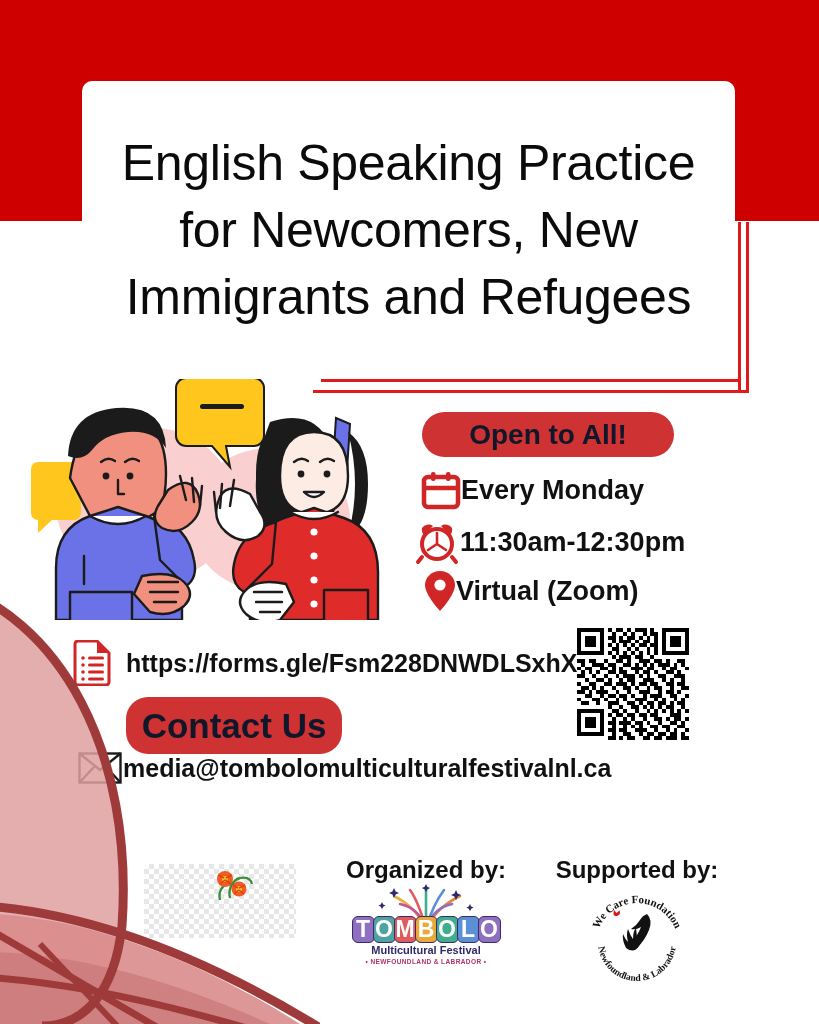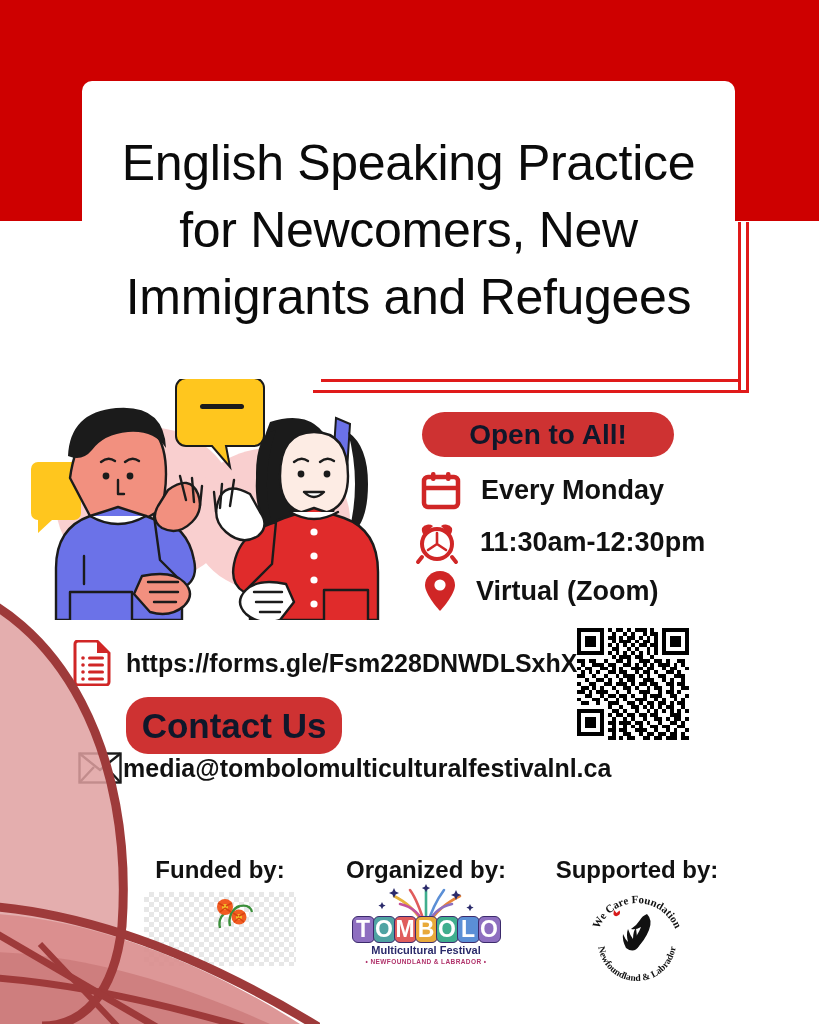--- a/index.html
+++ b/index.html
@@ -24,21 +24,21 @@
 
   
   .illus{position:absolute;left:18px;top:370px;width:380px;height:250px;z-index:3;}
 
   
   .badge{position:absolute;display:flex;align-items:center;justify-content:center;
       background:#CE3232;color:#0f172a;border-radius:26px;font-weight:bold;}
   .badge-open{left:422px;top:412px;width:252px;height:45px;font-size:28px;border-radius:24px;}
   .badge-contact{left:126px;top:697px;width:216px;height:57px;font-size:35px;border-radius:22px;}
 
-  .info-row{position:absolute;display:flex;align-items:center;gap:20px;}
+  .info-row{position:absolute;display:flex;align-items:center;}
   .info-row .txt{font-size:27px;font-weight:bold;color:#111;white-space:nowrap;}
   .r1{left:421px;top:470px;}
   .r2{left:414px;top:519px;}
   .r3{left:424px;top:570px;}
 
   .ico{flex:0 0 auto;display:block;}
 
   
   .link-row{position:absolute;left:72px;top:640px;display:flex;align-items:center;gap:14px;}
   .link-row .txt{font-size:25px;font-weight:bold;color:#111;white-space:nowrap;}
@@ -271,21 +271,20 @@
       <rect x="1.5" y="1.5" width="41" height="29" fill="#fff" stroke="#1b1b1b" stroke-width="2.4"></rect>
       <path d="M1.5 1.5 L22 18 L42.5 1.5" fill="none" stroke="#1b1b1b" stroke-width="2.4"></path>
       <path d="M1.5 30.5 L16 15 M42.5 30.5 L28 15" fill="none" stroke="#1b1b1b" stroke-width="2.4"></path>
     </svg>
     <span class="txt">media@tombolomulticulturalfestivalnl.ca</span>
   </div>
 
   <div class="foot">
 
     <div class="foot-col c1">
-      <div class="cap">Funded by:</div>
       <div class="nl-logo">
         <svg width="152" height="74" viewBox="0 0 152 74" style="position:absolute;left:0;top:0;">
           <path d="M86 34 C84 26 88 16 96 14" fill="none" stroke="#3A8F3A" stroke-width="2.4"></path>
           <path d="M76 36 C74 28 78 20 86 20" fill="none" stroke="#3A8F3A" stroke-width="2.4"></path>
           <path d="M96 14 q10 -2 12 6" fill="none" stroke="#3A8F3A" stroke-width="2.2"></path>
           <path d="M86 21 q9 -3 12 4" fill="none" stroke="#3A8F3A" stroke-width="2.2"></path>
           <circle cx="81" cy="15" r="8" fill="#F25C22"></circle>
           <circle cx="95" cy="25" r="7.5" fill="#F25C22"></circle>
           <circle cx="81" cy="15" r="3" fill="#F2C02A"></circle>
           <circle cx="95" cy="25" r="3" fill="#F2C02A"></circle>

